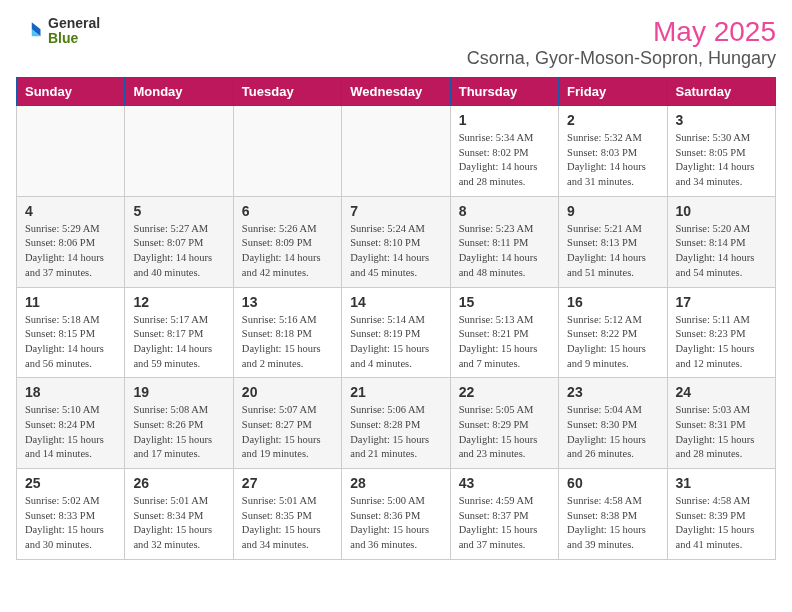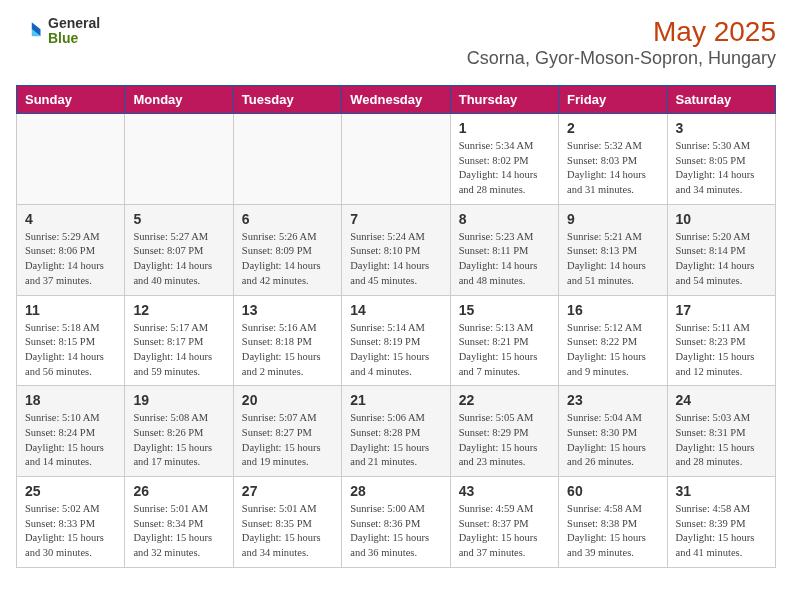--- a/index.html
+++ b/index.html
@@ -7,21 +7,21 @@
       font-family: Arial, sans-serif;
       background: #fff;
       width: 792px;
       min-height: 612px;
       padding: 16px;
     }
     .header {
       display: flex;
       justify-content: space-between;
       align-items: flex-start;
-      margin-bottom: 16px;
+      margin-bottom: 8px;
     }
     .logo {
       display: flex;
       align-items: center;
       gap: 4px;
     }
     .logo-text {
       display: flex;
       flex-direction: column;
       font-size: 14px;
@@ -32,21 +32,21 @@
     .logo-text span:last-child { color: #4d7c0f; }
     .logo-icon {
       width: 28px;
       height: 28px;
     }
     .title-block {
       text-align: right;
     }
     .title-block h1 {
       font-size: 28px;
-      color: #c2410c;
+      color: #ec4899;
       font-weight: normal;
     }
     .title-block h2 {
       font-size: 18px;
       color: #555;
       font-weight: normal;
     }
     .calendar {
       width: 100%;
       border-collapse: collapse;

